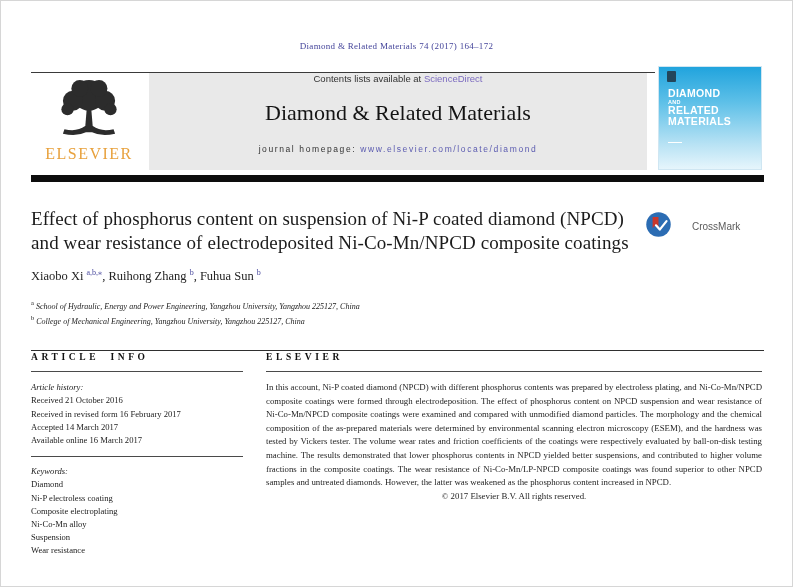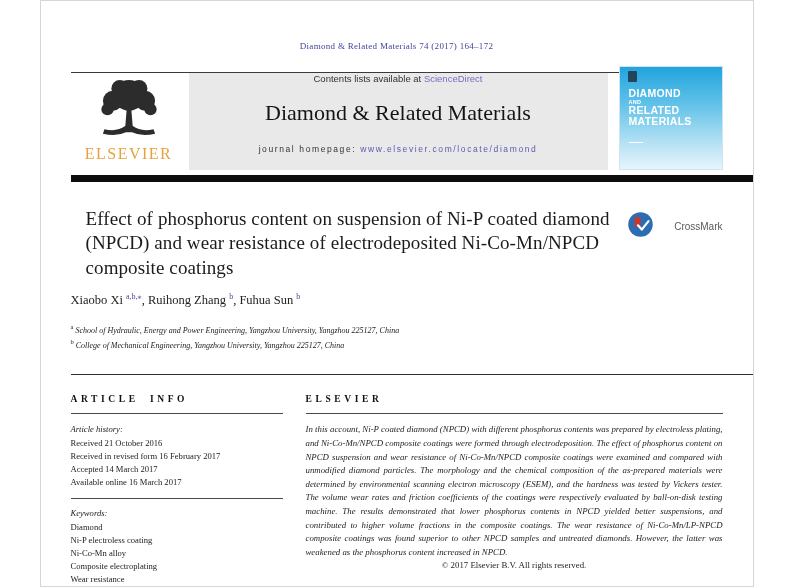--- a/index.html
+++ b/index.html
@@ -1,20 +1,20 @@
 <!DOCTYPE html>
 <html><head>
 <meta charset="utf-8">
 <style>
   * { margin: 0; padding: 0; box-sizing: border-box; }
   html, body { background: #fff; }
   body { font-family: "Liberation Serif", "DejaVu Serif", serif; color: #1c1c1c; }
   .page {
     position: relative;
-    width: 714px; height: 587px;
+    width: 793px; height: 587px;
     margin: 0 auto;
     background: #fff;
     border: 1px solid #d6d6d6;
     padding: 40px 30px 0 30px;
     overflow: hidden;
   }
   
   .citation {
     text-align: center;
     font-size: 9px;
@@ -91,21 +91,21 @@
   .cover-dash {
     position: absolute; left: 10px; top: 76px;
     width: 14px; border-top: 1.5px solid #ffffff;
   }
   .black-bar {
     margin-top: 5px;
     width: 733px; height: 7px;
     background: #0d0d0d;
   }
   
-  .title-block { margin-top: 25px; display: flex; margin-left: 15px; }
+  .title-block { margin-top: 25px; display: flex; }
   h1.article-title {
     width: 600px;
     font-size: 19px;
     font-weight: normal;
     line-height: 1.28;
     color: #1b1b1b;
     letter-spacing: 0.1px;
   }
   .crossmark {
     margin-left: 14px; margin-top: 4px;
@@ -116,38 +116,37 @@
   .crossmark svg { width: 27px; height: 27px; }
   .crossmark-label { font-family: "Liberation Sans", "DejaVu Sans", sans-serif; font-size: 10px; color: #5a5a5a; }
   
   .authors { margin-top: 12px; font-size: 12.5px; color: #222; }
   .authors sup { font-size: 8px; color: #4a4a9e; }
   
   .affiliations { margin-top: 13px; font-size: 8px; font-style: italic; color: #222; line-height: 11.5px; }
   .affiliations sup { font-style: normal; font-size: 6.5px; margin-right: 2px; }
   .full-rule { margin-top: 23px; width: 733px; border-top: 1px solid #2f2f2f; }
   
-  .columns { display: flex; margin-top: 19px; }
+  .columns { display: flex; margin-top: 1px; }
   .left-col { width: 212px; flex: none; }
   .right-col { flex: 1; margin-left: 23px; }
   .col-heading {
     font-size: 9.5px; font-weight: bold;
     letter-spacing: 0.38em; word-spacing: 0.55em;
     color: #111;
     margin-bottom: 9px;
   }
   .col-rule { border-top: 1px solid #4a4a4a; margin-bottom: 9px; }
   .info-line { font-size: 8.6px; line-height: 13.2px; color: #222; }
   .info-label { font-style: italic; }
   .mid-rule { border-top: 1px solid #4a4a4a; margin: 9px 0 8px 0; }
   .abstract-text {
     font-size: 8.8px; line-height: 13.6px;
     text-align: justify;
     color: #1e1e1e;
-    font-style: italic;
   }
   .copyright { font-size: 8.8px; text-align: center; margin-top: 1px; color: #1e1e1e; }
 </style>
 </head>
 <body>
 
 <div class="page">
 
   <div class="citation">Diamond &amp; Related Materials 74 (2017) 164–172</div>
 
@@ -232,24 +231,24 @@
       <div class="col-rule"></div>
       <div class="info-line info-label">Article history:</div>
       <div class="info-line">Received 21 October 2016</div>
       <div class="info-line">Received in revised form 16 February 2017</div>
       <div class="info-line">Accepted 14 March 2017</div>
       <div class="info-line">Available online 16 March 2017</div>
       <div class="mid-rule"></div>
       <div class="info-line info-label">Keywords:</div>
       <div class="info-line">Diamond</div>
       <div class="info-line">Ni-P electroless coating</div>
+      <div class="info-line">Composite electroplating</div>
       <div class="info-line">Ni-Co-Mn alloy</div>
-      <div class="info-line">Composite electroplating</div>
+      <div class="info-line">Suspension</div>
       <div class="info-line">Wear resistance</div>
-      <div class="info-line">Suspension</div>
     </div>
 
     <div class="right-col">
       <div class="col-heading">ELSEVIER</div>
       <div class="col-rule"></div>
       <p class="abstract-text">In this account, Ni-P coated diamond (NPCD) with different phosphorus contents was prepared by electroless plating, and Ni-Co-Mn/NPCD composite coatings were formed through electrodeposition. The effect of phosphorus content on NPCD suspension and wear resistance of Ni-Co-Mn/NPCD composite coatings were examined and compared with unmodified diamond particles. The morphology and the chemical composition of the as-prepared materials were determined by environmental scanning electron microscopy (ESEM), and the hardness was tested by Vickers tester. The volume wear rates and friction coefficients of the coatings were respectively evaluated by ball-on-disk testing machine. The results demonstrated that lower phosphorus contents in NPCD yielded better suspensions, and contributed to higher volume fractions in the composite coatings. The wear resistance of Ni-Co-Mn/LP-NPCD composite coatings was found superior to other NPCD samples and untreated diamonds. However, the latter was weakened as the phosphorus content increased in NPCD.</p>
       <div class="copyright">© 2017 Elsevier B.V. All rights reserved.</div>
     </div>
 
   </div>

